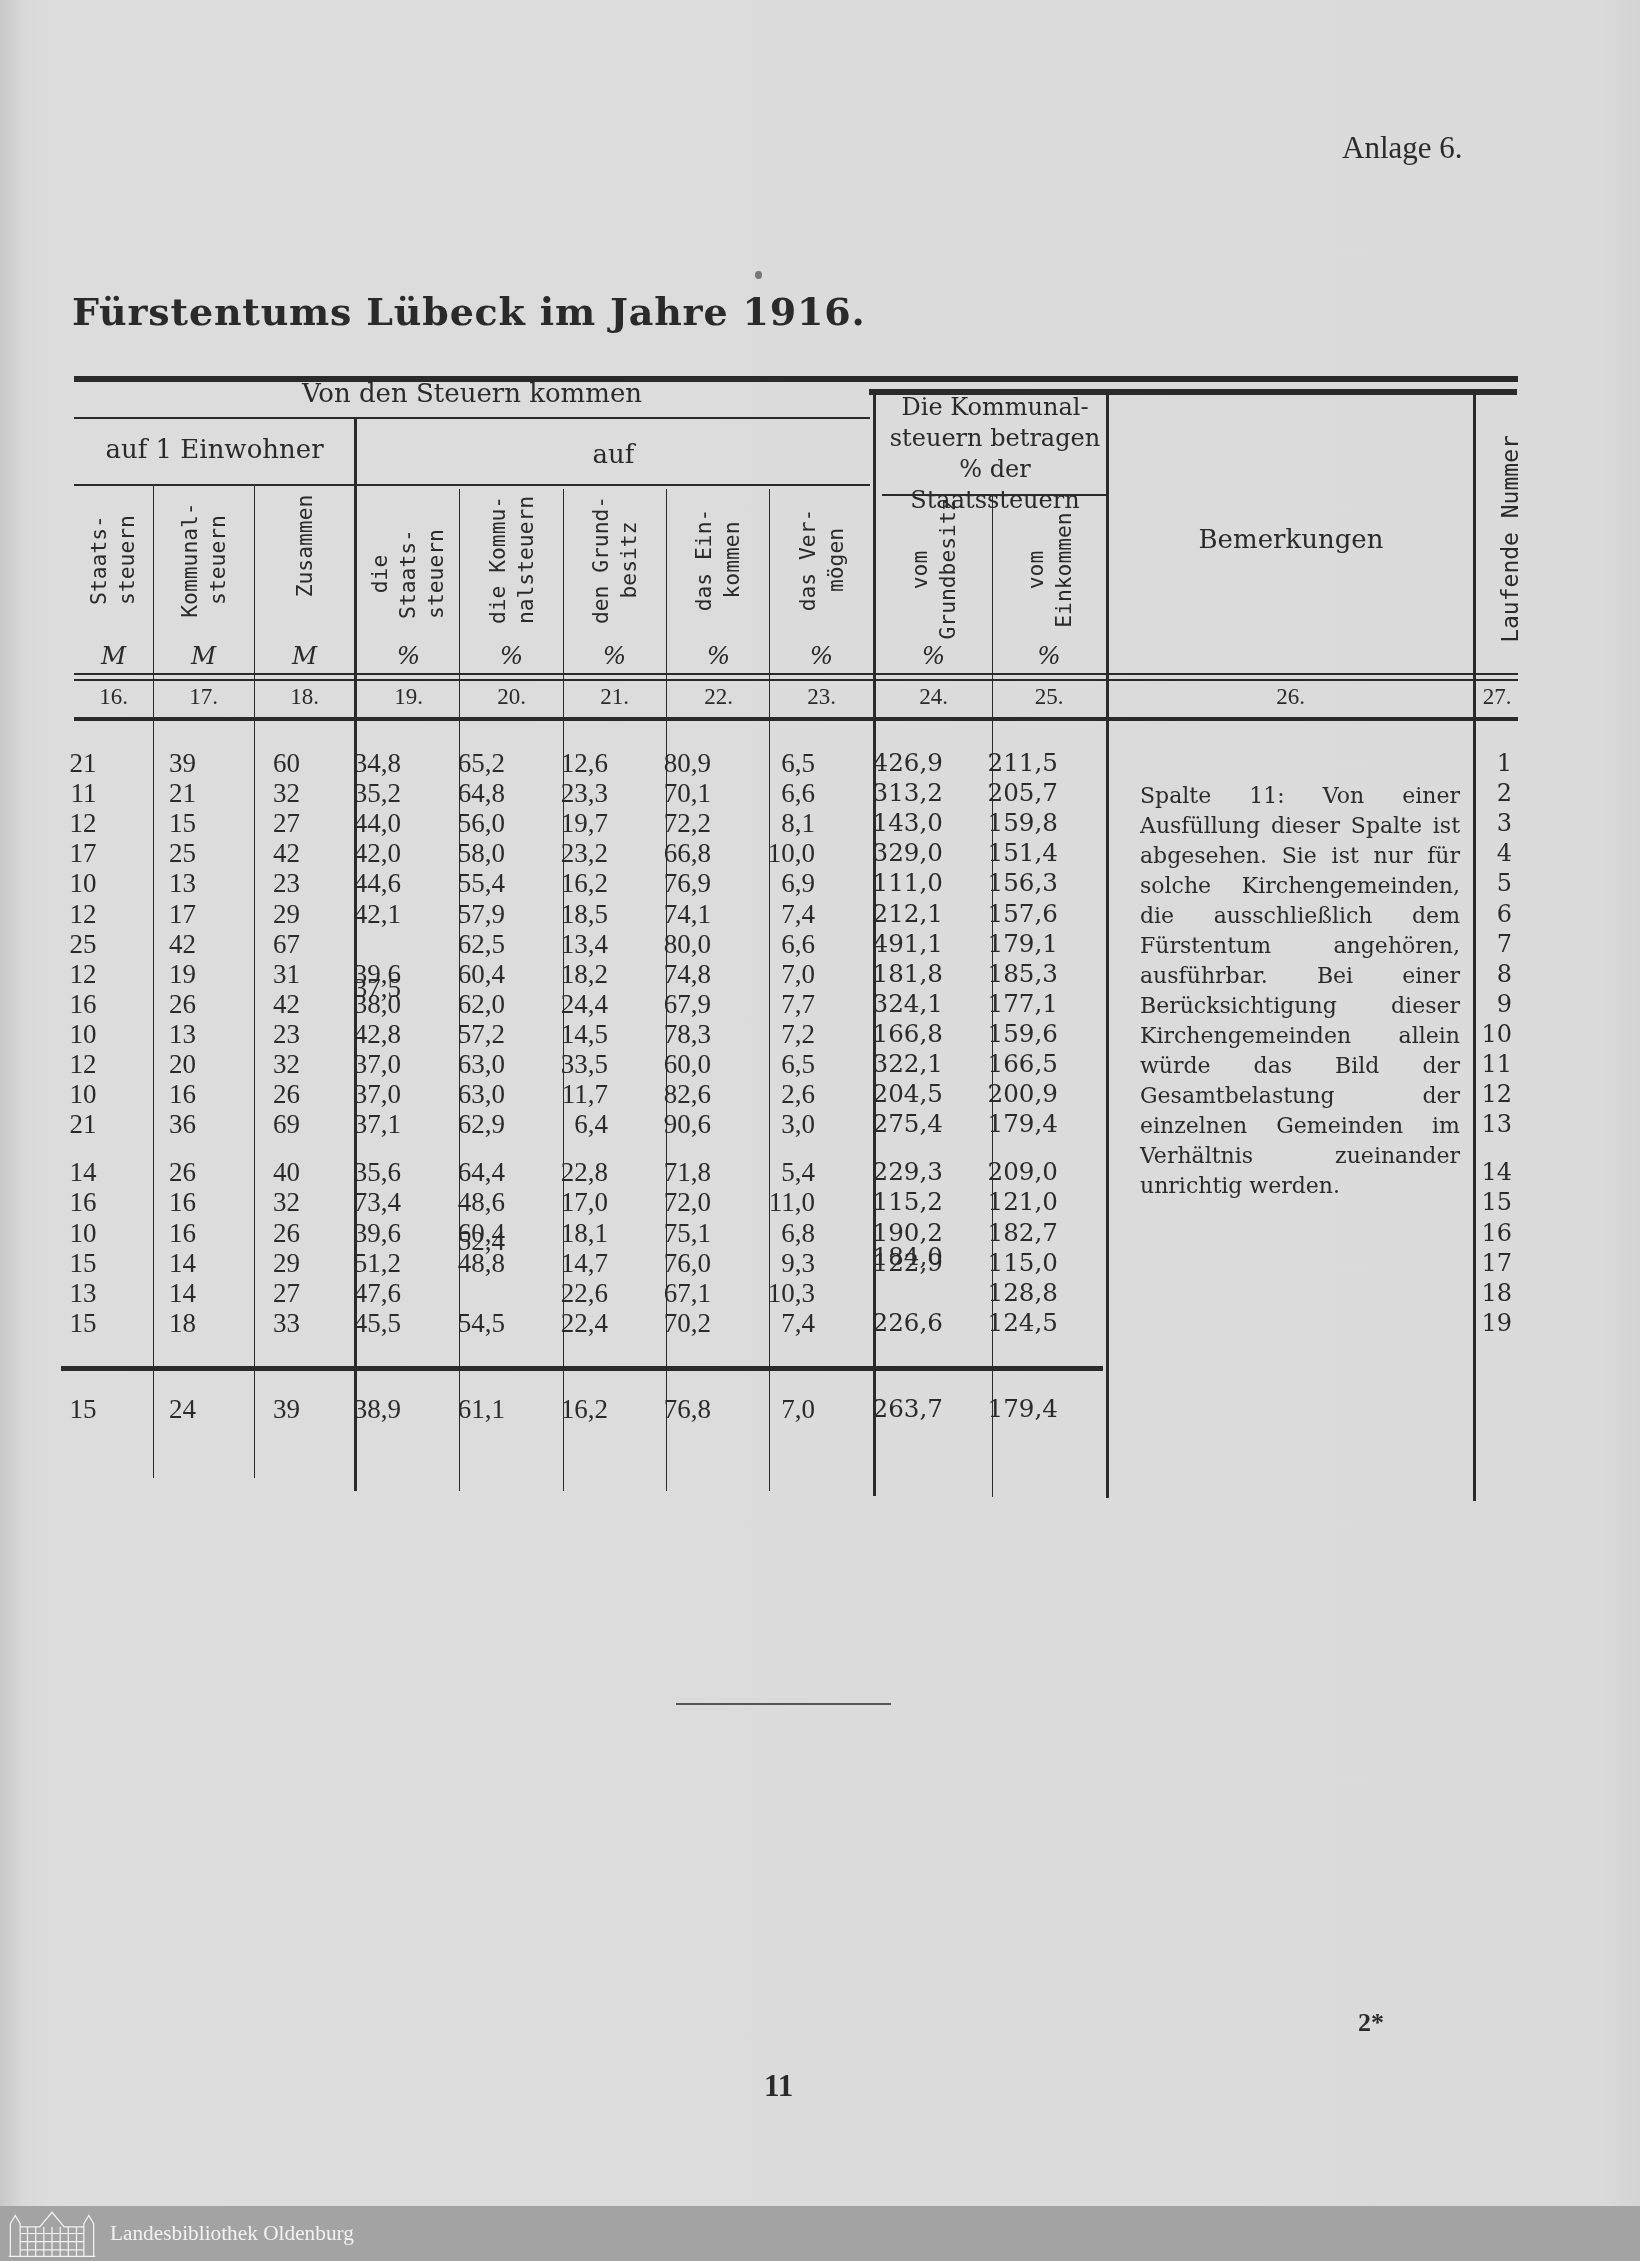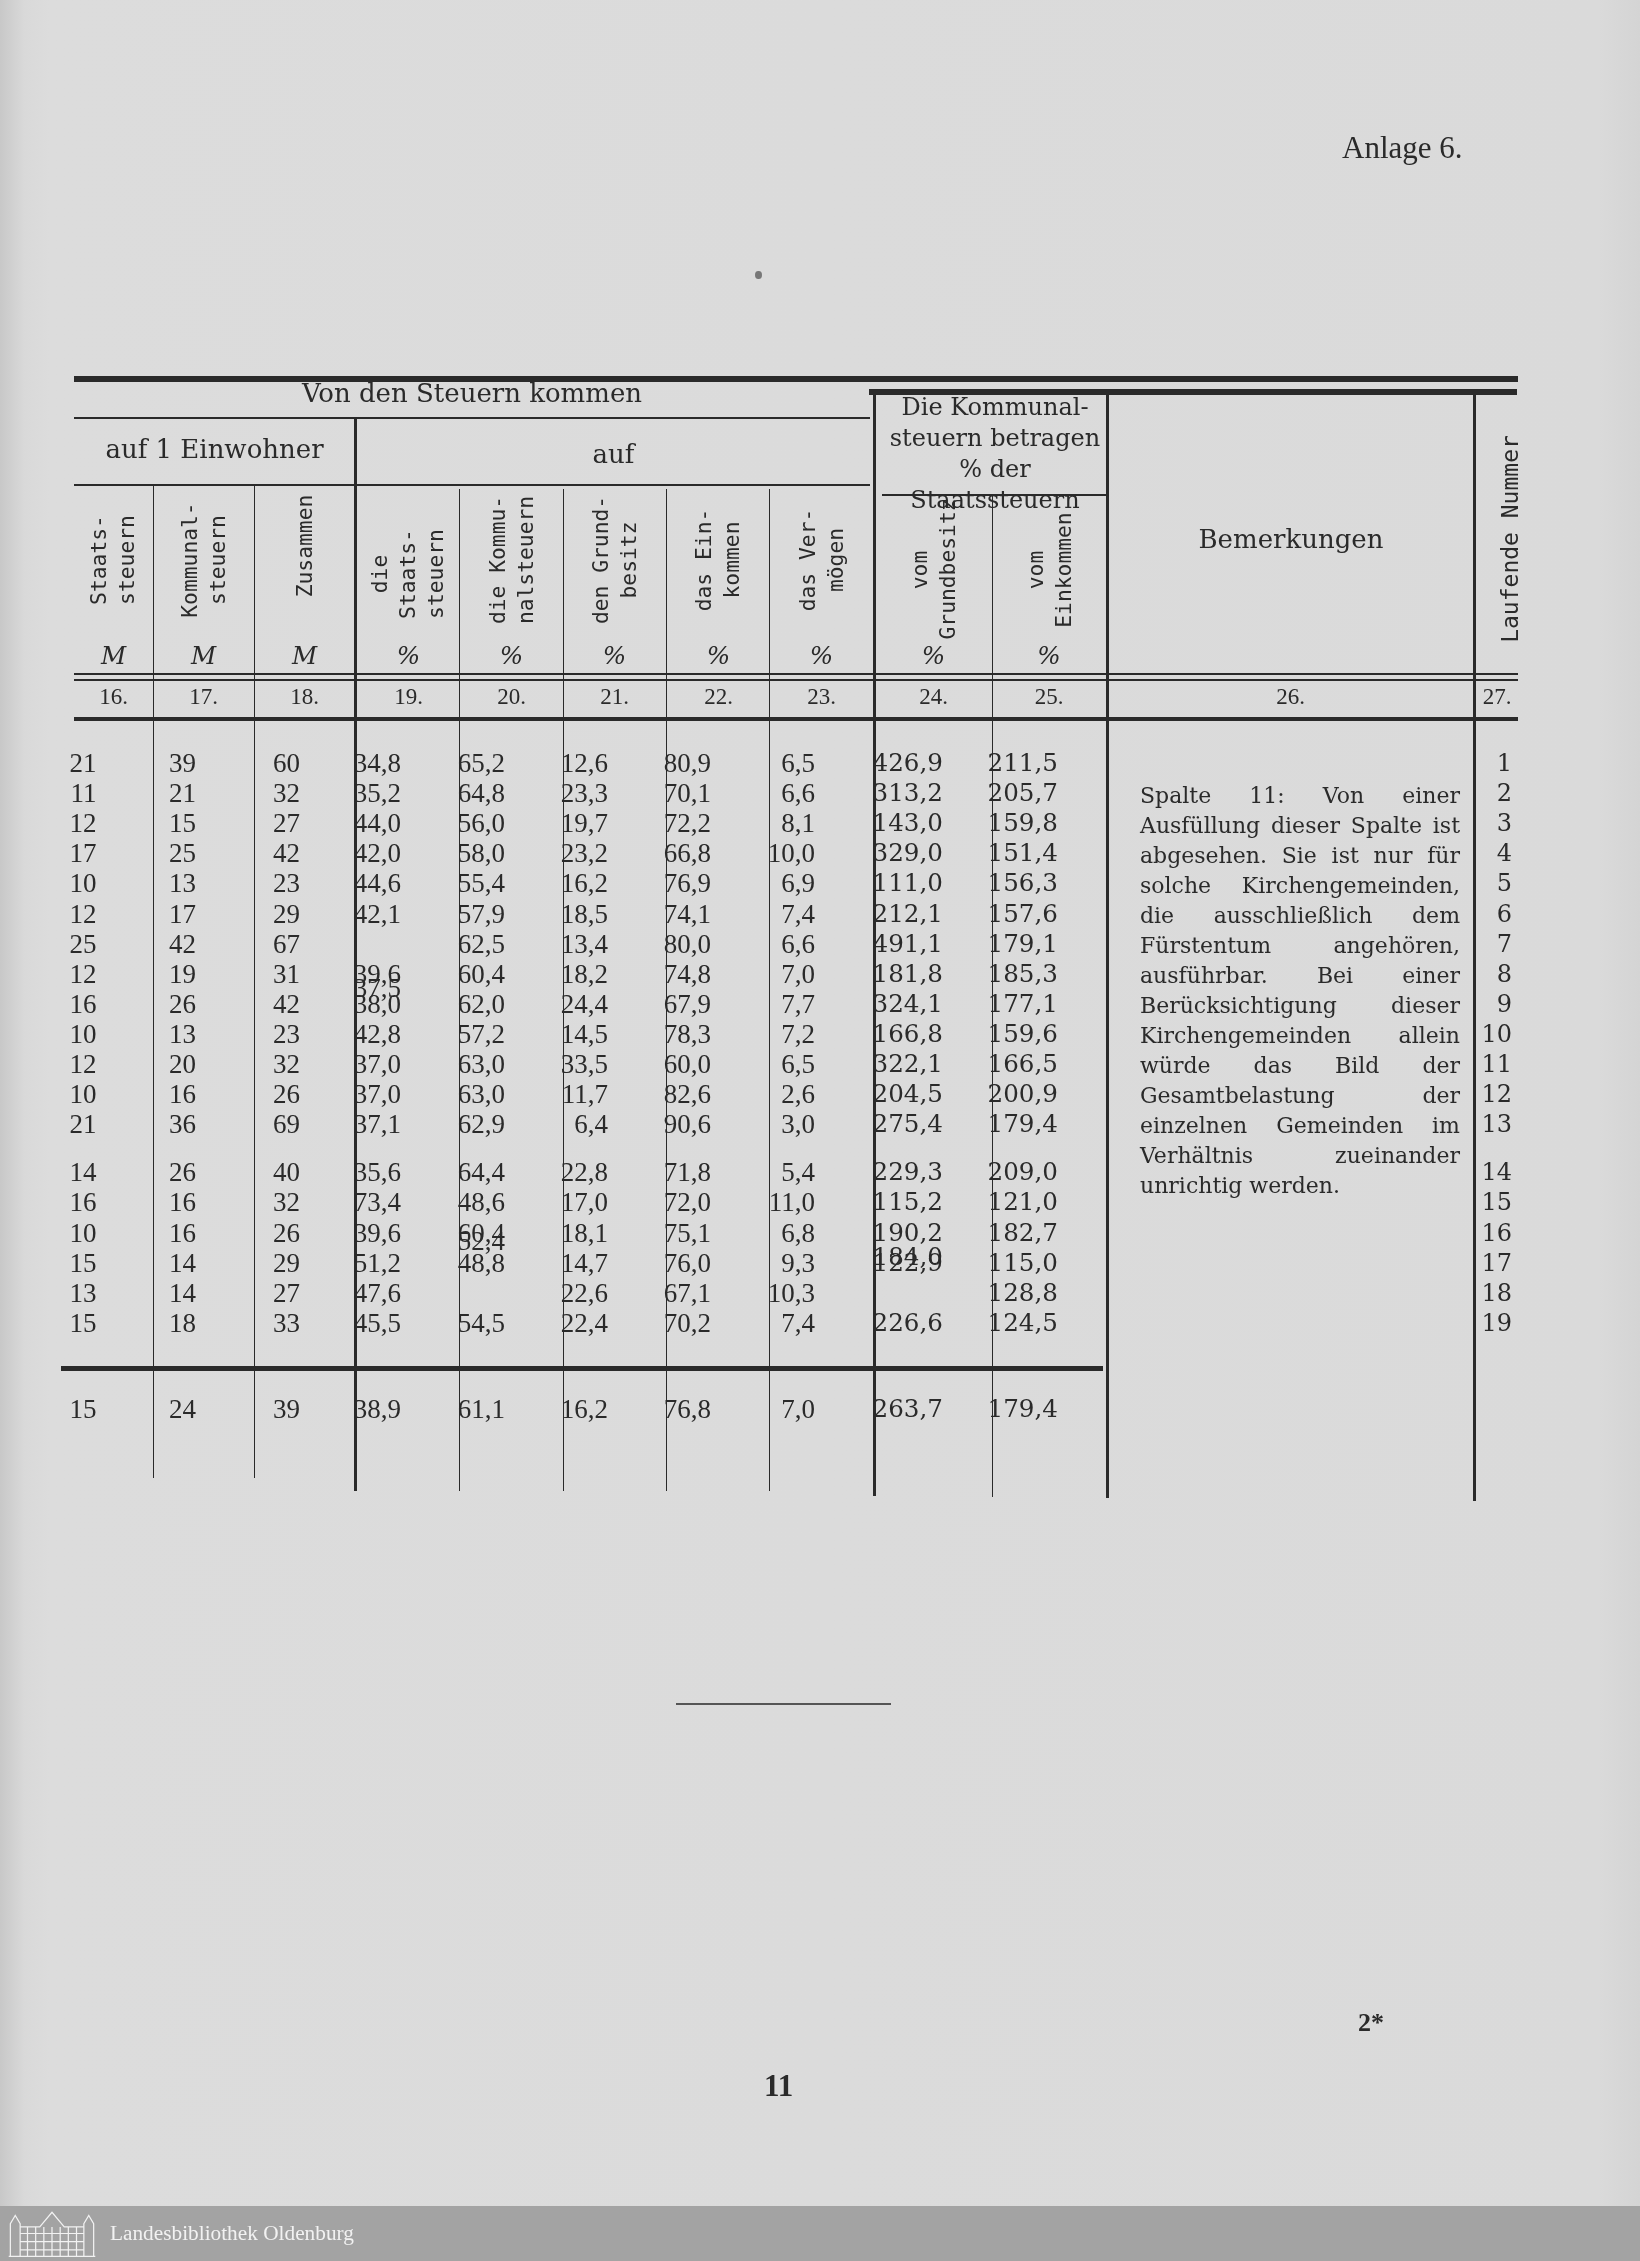--- a/index.html
+++ b/index.html
@@ -43,20 +43,21 @@
   .footer-bar { position: absolute; left: 0; top: 2206px; width: 1640px; height: 55px; background: #a3a3a3; }
   .footer-logo { position: absolute; left: 6.6px; top: 3.3px; width: 90px; height: 49px; }
   .footer-text { position: absolute; left: 110px; top: 14.8px; font-size: 21.3px; color: #f2f2f2; font-family: "Liberation Serif", serif; }
 </style>
 </head>
 <body>
 
 <div class="page">
   <div class="anlage">Anlage 6.</div>
   <div class="dot"></div>
+  <div class="title">Fürstentums Lübeck im Jahre 1916.</div>
 
   <div id="tbl">
 
     <div class="hline thick" style="left:74px; top:376px; width:1444px;"></div>
     <div class="hline thick" style="left:869px; top:389px; width:648px;"></div>
     <div class="hline thin" style="left:74px; top:417px; width:796px;"></div>
     <div class="hline thin" style="left:74px; top:484px; width:796px;"></div>
     <div class="hline thin" style="left:882px; top:494px; width:226px;"></div>
     <div class="hline thin" style="left:74px; top:673px; width:1444px;"></div>
     <div class="hline thin" style="left:74px; top:679px; width:1444px;"></div>

